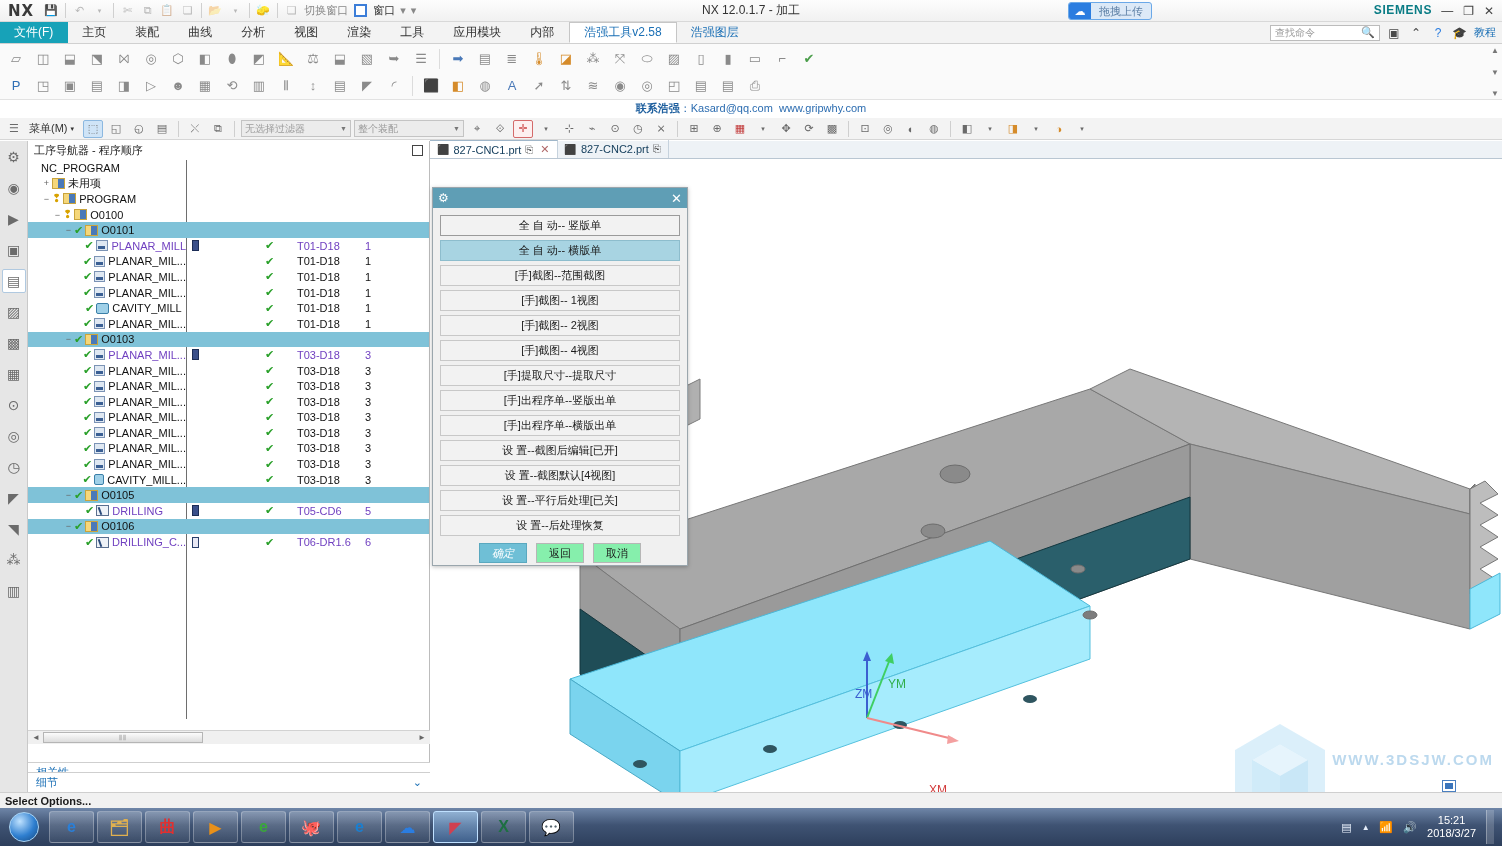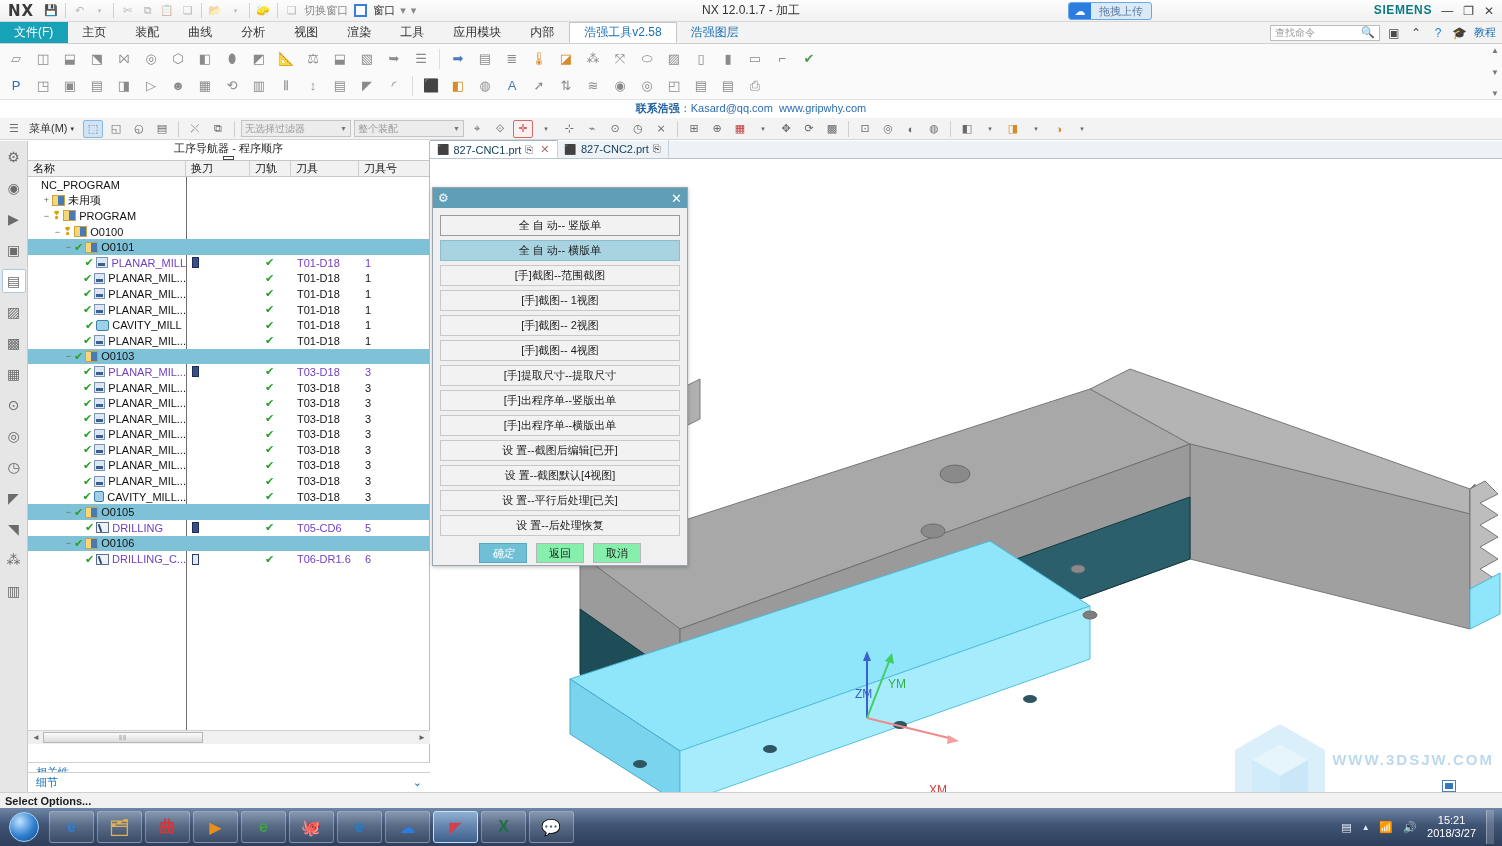--- a/index.html
+++ b/index.html
@@ -139,21 +139,21 @@
   }
   .resic.active { background:#fff; border:1px solid #b0c9e0; }
 
   
   .navpanel {
     position:absolute; left:28px; top:141px; width:402px; height:655px;
     background:#fff; border-right:1px solid #bcbcbc;
   }
   .navheader {
     height:19px; display:flex; align-items:center; justify-content:space-between;
-    padding:0 6px 0 6px; font-size:11px; color:#222; background:#fff;flex-direction:column;
+    padding:0 6px 0 6px; font-size:11px; color:#222; background:#fff;
   }
   .navheader .pin { width:11px;height:11px;border:1.5px solid #444;}
   .cols {
     display:flex; height:17px; background:#f1f1f1; border-top:1px solid #c6c6c6; border-bottom:1px solid #c6c6c6;
     font-size:11px; color:#111;
   }
   .cols div { display:flex; align-items:center; padding-left:5px; border-right:1px solid #cfcfcf;}
   .c-name { width:158px; }
   .c-chg  { width:64px; }
   .c-path { width:41px; }
@@ -520,27 +520,20 @@
       <div class="resic">◥</div>
       <div class="resic">⁂</div>
       <div class="resic">▥</div>
     </div>
 
   <div class="navpanel">
     <div class="navheader">
       <span>工序导航器 - 程序顺序</span>
       <span class="pin"></span>
     </div>
-    <div class="cols">
-      <div class="c-name">名称</div>
-      <div class="c-chg">换刀</div>
-      <div class="c-path">刀轨</div>
-      <div class="c-tool">刀具</div>
-      <div class="c-num">刀具号</div>
-    </div>
     <div class="treebody" id="treebody">
       <div class="vsep"></div>
     <div class="trow">
           <div class="cell name" style="padding-left: 2px;">
             <span class="exp"></span>
             <span class="">NC_PROGRAM</span>
           </div>
           <div class="cell chg"></div>
           <div class="cell path"></div>
           <div class="cell tool"></div>

